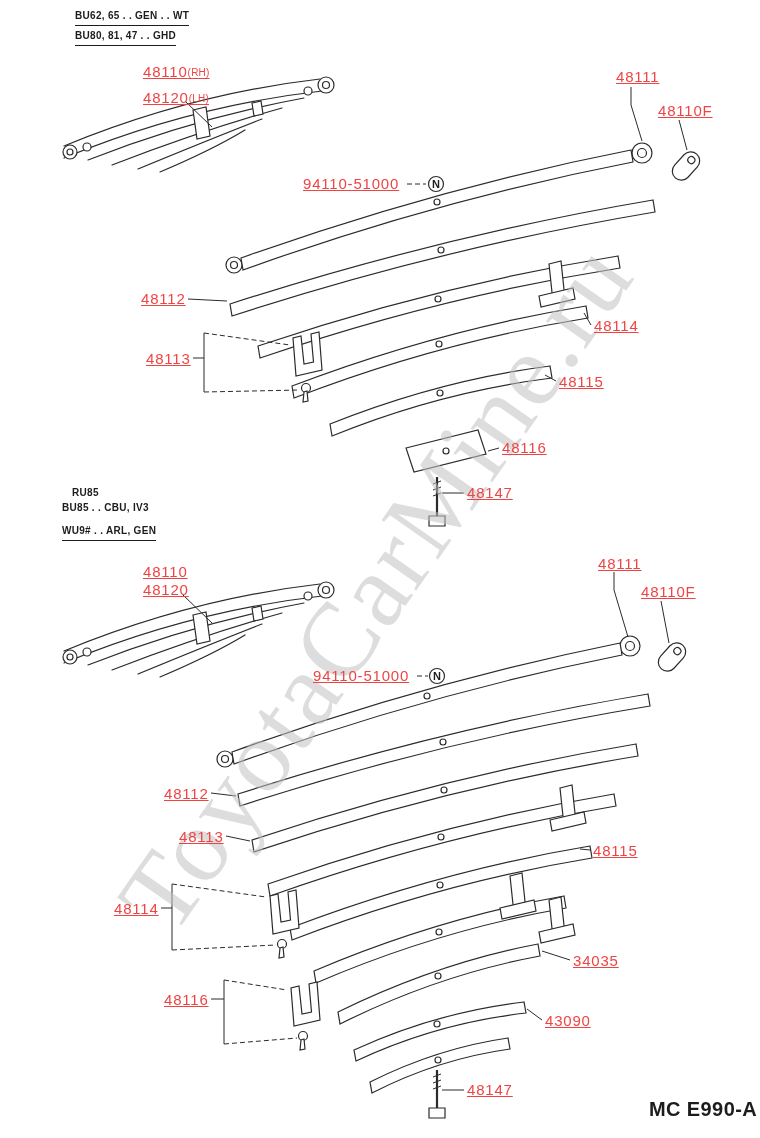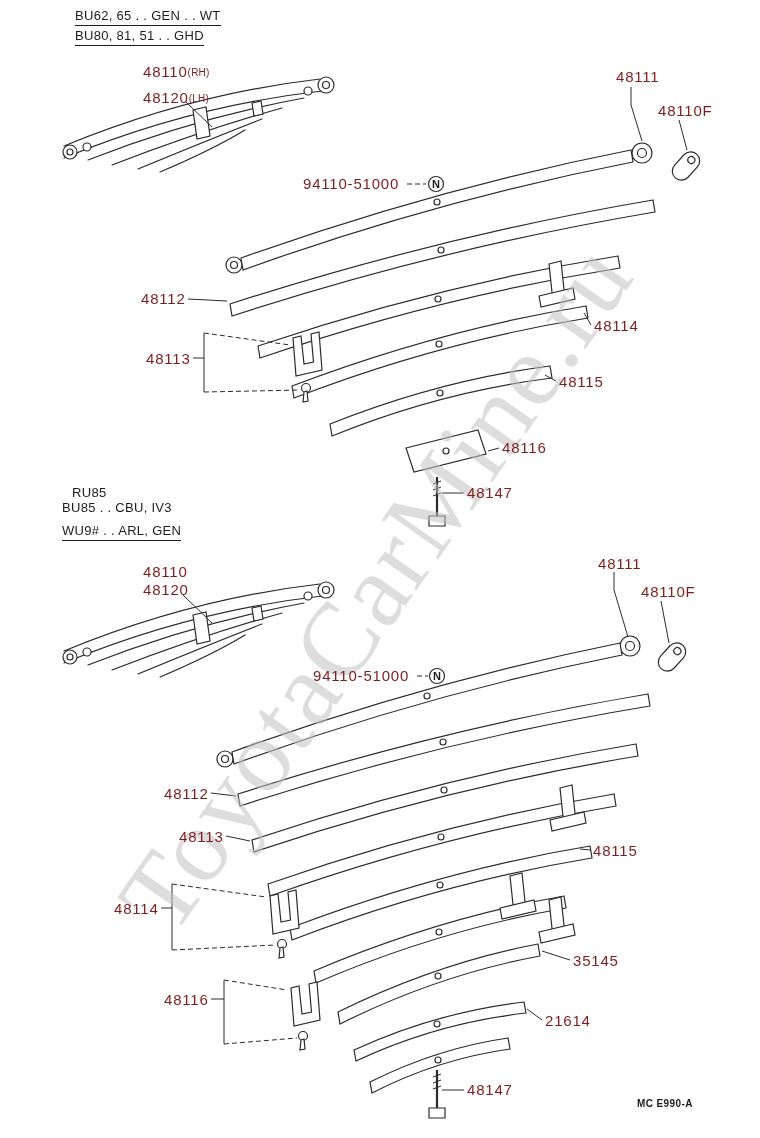--- a/index.html
+++ b/index.html
@@ -3,29 +3,29 @@
 <meta charset="utf-8">
 <style>
   html,body { margin:0; padding:0; background:#ffffff; }
   .page {
     position:relative; width:760px; height:1138px; background:#ffffff;
     font-family:"Liberation Sans", sans-serif; color:#1c1c1c; overflow:hidden;
   }
   .art { position:absolute; left:0; top:0; }
   .lbl {
     position:absolute; font-size:15px; letter-spacing:0.8px;
-    white-space:nowrap; color:#7f1d1d; line-height:15px;
+    white-space:nowrap; color:#ef4444; line-height:15px;text-decoration:underline;
   }
   .lbl .sub { font-size:10px; letter-spacing:0.2px; vertical-align:1px; }
   .model {
-    position:absolute; font-size:13px; font-weight:normal; letter-spacing:0.3px;
+    position:absolute; font-size:10px; font-weight:bold; letter-spacing:0.3px;
     white-space:nowrap; line-height:16px;
   }
   .model.u { border-bottom:1.6px solid #1c1c1c; padding-bottom:1px; }
-  .footer-code { position:absolute; font-size:10px; font-weight:bold; letter-spacing:0.4px; }
+  .footer-code { position:absolute; font-size:20px; font-weight:bold; letter-spacing:0.4px;margin-left:12px; }
   
   .ln  { stroke:#2b2b2b; stroke-width:1.2; fill:none; stroke-linecap:round; }
   .fl  { stroke:#2b2b2b; stroke-width:1.2; fill:#ffffff; }
   .ldr { stroke:#2b2b2b; stroke-width:1; fill:none; }
   .dsh { stroke:#2b2b2b; stroke-width:1; fill:none; stroke-dasharray:5 3; }
   .bolt { stroke:#2b2b2b; stroke-width:2.2; fill:none; }
   .nsym { font-family:"Liberation Sans",sans-serif; font-size:11px; font-weight:bold; fill:#1c1c1c; text-anchor:middle; }
   .wm {
     font-family:"Liberation Serif", serif; font-size:105px; letter-spacing:2px;
     fill:#c2c2c2; opacity:0.55; text-anchor:middle;
@@ -237,21 +237,21 @@
         <path class="dsh" d="M 224,1044 L 297,1038"></path>
         <path class="ldr" d="M 542,1020 L 527,1009"></path>
         <path class="ldr" d="M 464,1090 L 442,1090"></path>
       </g>
     </g>
 
     <text class="wm" x="380" y="620" transform="rotate(-55 380 590)">ToyotaCarMine.ru</text>
   </svg>
 
   <div class="model u" style="left:75px;top:8px">BU62, 65 . . GEN . . WT</div>
-  <div class="model u" style="left:75px;top:28px">BU80, 81, 51 . . GHD</div>
+  <div class="model u" style="left:75px;top:28px">BU80, 81, 47 . . GHD</div>
 
   <div class="lbl" style="left:143px;top:64px">
     <span>48110</span><span class="sub">(RH)</span>
   </div>
   <div class="lbl" style="left:143px;top:90px">
     <span>48120</span><span class="sub">(LH)</span>
   </div>
   <div class="lbl" style="left:616px;top:69px">48111</div>
   <div class="lbl" style="left:658px;top:103px">48110F</div>
   <div class="lbl" style="left:303px;top:176px">94110-51000</div>
@@ -268,20 +268,20 @@
 
   <div class="lbl" style="left:143px;top:564px">48110</div>
   <div class="lbl" style="left:143px;top:582px">48120</div>
   <div class="lbl" style="left:598px;top:556px">48111</div>
   <div class="lbl" style="left:641px;top:584px">48110F</div>
   <div class="lbl" style="left:313px;top:668px">94110-51000</div>
   <div class="lbl" style="left:164px;top:786px">48112</div>
   <div class="lbl" style="left:179px;top:829px">48113</div>
   <div class="lbl" style="left:593px;top:843px">48115</div>
   <div class="lbl" style="left:114px;top:901px">48114</div>
-  <div class="lbl" style="left:573px;top:953px">35145</div>
+  <div class="lbl" style="left:573px;top:953px">34035</div>
   <div class="lbl" style="left:164px;top:992px">48116</div>
-  <div class="lbl" style="left:545px;top:1013px">21614</div>
+  <div class="lbl" style="left:545px;top:1013px">43090</div>
   <div class="lbl" style="left:467px;top:1082px">48147</div>
 
   <div class="footer-code" style="left:637px;top:1098px">MC E990-A</div>
 
 </div>
 
 </body></html>

